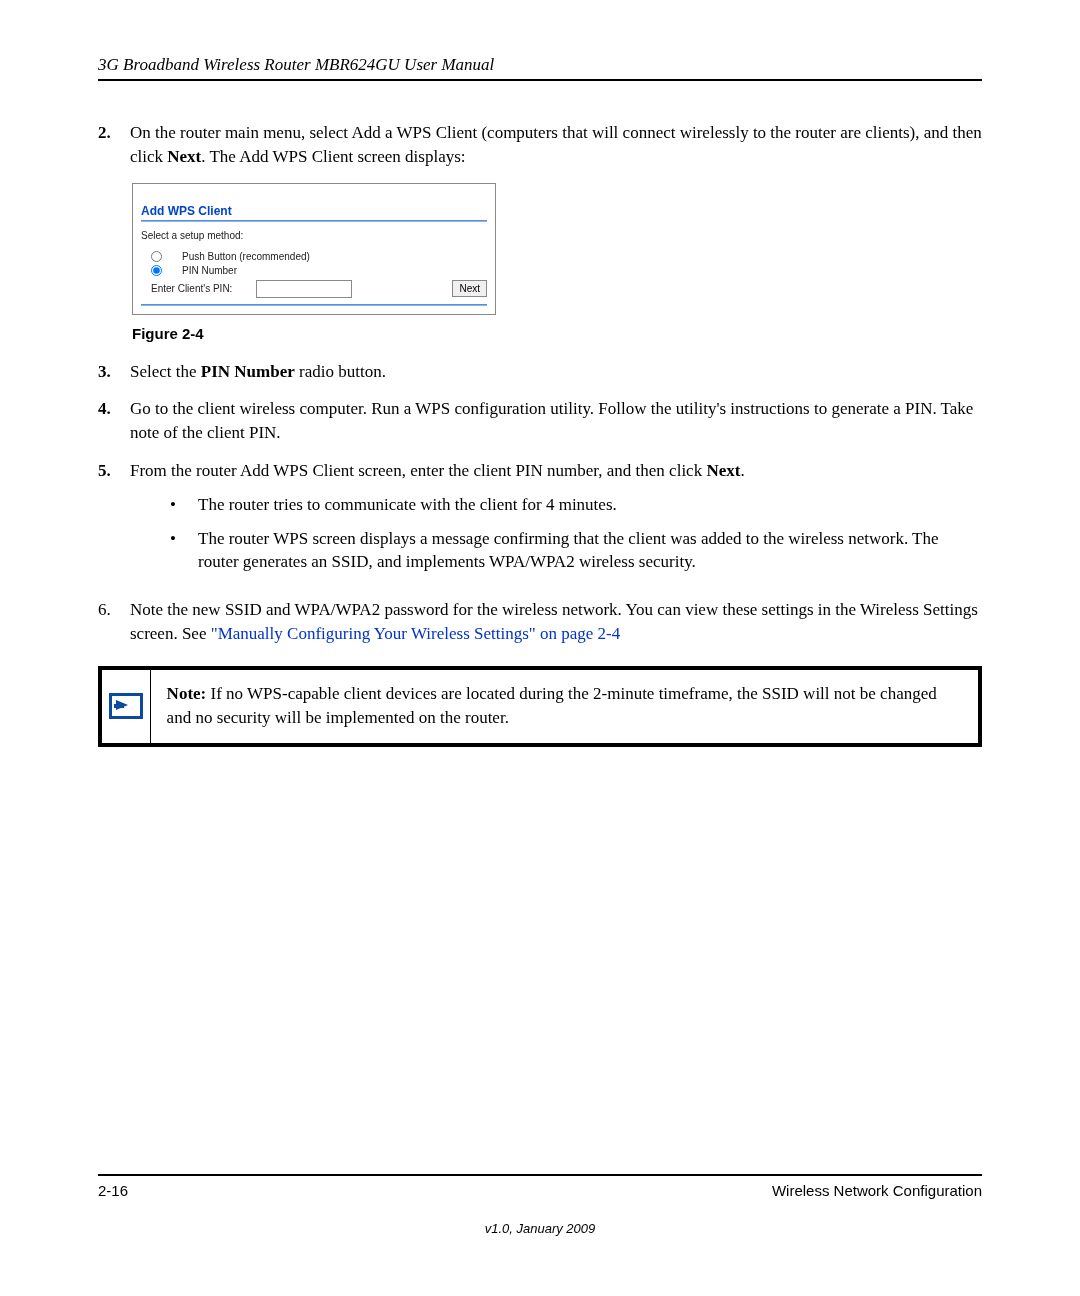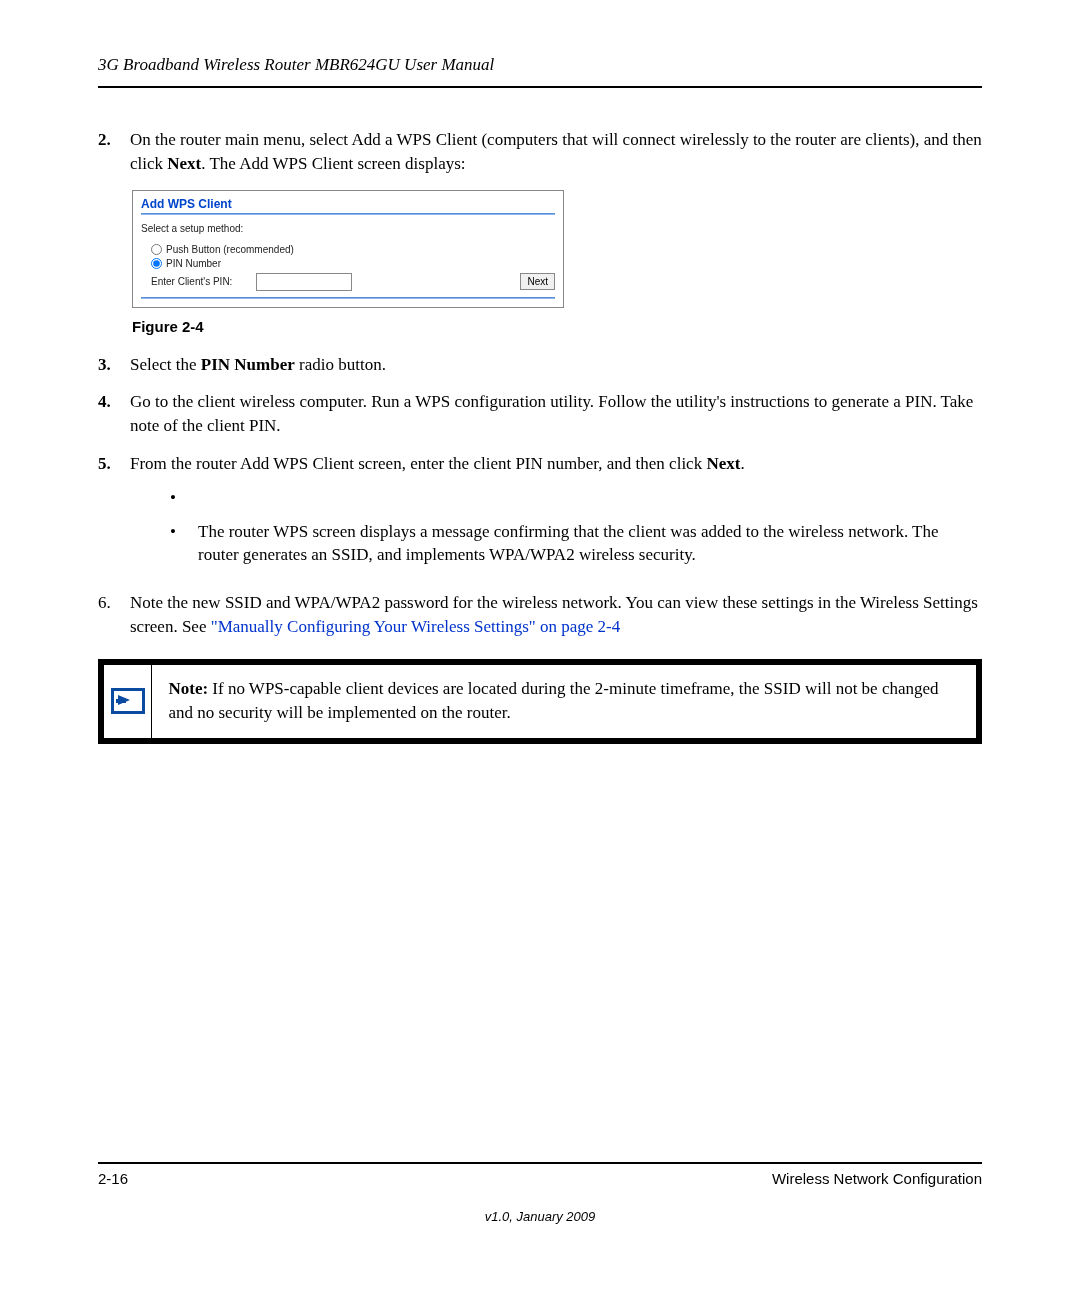--- a/index.html
+++ b/index.html
@@ -13,21 +13,21 @@
     height: 1296px;
     box-sizing: border-box;
     position: relative;
   }
   .page {
     padding: 55px 98px 0 98px;
   }
   .header-title {
     font-style: italic;
     font-size: 17px;
-    padding-bottom: 11px;
+    padding-bottom: 4px;
   }
   .header-rule {
     border: none;
     border-top: 2px solid #000;
     margin: 0 0 40px 0;
   }
   ol.main-list {
     list-style: none;
     padding: 0;
     margin: 0;
@@ -65,21 +65,21 @@
   }
   .paragraph {
     line-height: 1.4;
     margin: 12px 0 20px 0;
   }
   .link {
     color: #0033cc;
   }
   .note-box {
     display: flex;
-    border: 6px solid #000000;
+    border: 4px solid #000000;
     margin: 20px 0 0 0;
   }
   .note-icon-cell {
     border-right: 1px solid #000;
     display: flex;
     align-items: center;
     justify-content: center;
     width: 50px;
     padding: 6px;
   }
@@ -107,27 +107,27 @@
   .note-icon::before{
     content:"";
     position:absolute;
     left:2px;top:8px;
     width:10px;height:4px;
     background:#0a4aa0;
   }
   
   .figure-box {
     margin: 14px 0 0 34px;
-    width: 432px;
+    width: 364px;
     border: 1px solid #888;
     background: #fff;
     font-family: Arial, Helvetica, sans-serif;
     font-size: 10px;
     color: #222;
-    padding: 6px 8px 8px 8px;
+    padding: 20px 8px 8px 8px;
     box-sizing: border-box;
   }
   .fig-title {
     color: #0044cc;
     font-weight: bold;
     font-size: 12px;
     margin-bottom: 2px;
   }
   .fig-hr {
     height: 2px;
@@ -139,21 +139,21 @@
     background: linear-gradient(#3b7bd6,#a7c7ee);
     margin: 6px 0 0 0;
   }
   .fig-bold {
     font-weight: normal;
     margin-bottom: 10px;
   }
   .fig-row {
     display:flex;
     align-items:flex-end;
-    gap:4px;
+    gap:20px;
     margin: 3px 0 3px 10px;
   }
   .fig-help {
     margin: 4px 0 4px 10px;
     line-height: 1.3;
   }
   .fig-pin-row {
     margin: 4px 0 0 10px;
     display:flex;
     align-items:center;
@@ -175,21 +175,21 @@
   }
   input[type="radio"]{
     margin:0;
     width:11px;height:11px;
   }
   
   .footer {
     position: absolute;
     left: 98px;
     right: 98px;
-    bottom: 72px;
+    bottom: 60px;
   }
   .footer-rule {
     border:none;
     border-top:2px solid #000;
     margin: 0 0 6px 0;
   }
   .footer-row {
     display:flex;
     justify-content:space-between;
     font-family: Arial, Helvetica, sans-serif;
@@ -251,20 +251,21 @@
       <span class="li-num">4.</span>
       <span class="li-body">Go to the client wireless computer. Run a WPS configuration utility. Follow the utility's instructions to generate a PIN. Take note of the client PIN.</span>
     </li>
     <li>
       <span class="li-num">5.</span>
       <span class="li-body">
         <span>From the router Add WPS Client screen, enter the client PIN number, and then click </span><b>Next</b><span>.</span>
         <ul class="bullets">
           <li>
               <span class="bullet-dot">•</span>
+              <span>The router tries to communicate with the client for 4 minutes.</span>
             </li>
           <li>
               <span class="bullet-dot">•</span>
               <span>The router WPS screen displays a message confirming that the client was added to the wireless network. The router generates an SSID, and implements WPA/WPA2 wireless security.</span>
             </li>
         </ul>
       </span>
     </li>
     <li>
       <span class="li-num nb">6.</span>

